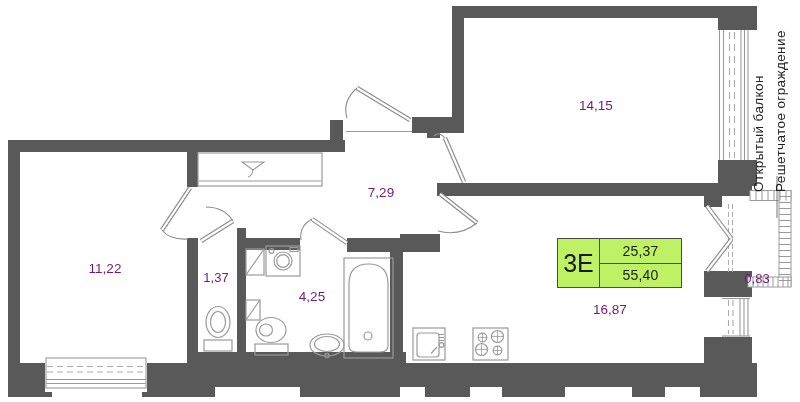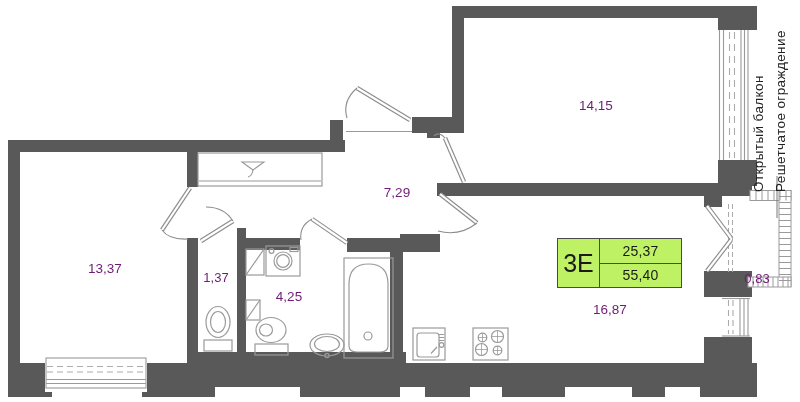--- a/index.html
+++ b/index.html
@@ -222,26 +222,26 @@
       <g stroke-width="0.8">
         <path d="M478.2,337.5 H486.8 M482.5,333.2 V341.8"></path>
         <path d="M491.5,336.5 H503.5 M497.5,330.5 V342.5"></path>
         <path d="M475.5,349.5 H487.5 M481.5,343.5 V355.5"></path>
         <path d="M493.2,350.5 H501.8 M497.5,346.2 V354.8"></path>
       </g>
     </g>
   </g>
 </svg>
 
-<div class="room-label" style="left:73px;top:261px;">13,37</div>
-<div class="room-label" style="left:365px;top:185px;">7,29</div>
+<div class="room-label" style="left:73px;top:261px;">11,22</div>
+<div class="room-label" style="left:349px;top:185px;">7,29</div>
 <div class="room-label" style="left:564px;top:98px;">14,15</div>
 <div class="room-label" style="left:578px;top:302px;">16,87</div>
 <div class="room-label small" style="left:184px;top:270px;">1,37</div>
-<div class="room-label" style="left:257px;top:289px;">4,25</div>
+<div class="room-label" style="left:280px;top:289px;">4,25</div>
 <div class="room-label small" style="left:725px;top:231px;margin-top:40px;">0,83</div>
 
 <div id="info-table">
   <div id="info-type">3Е</div>
   <div id="info-rows">
     <div class="info-row">25,37</div>
     <div class="info-row">55,40</div>
   </div>
 </div>
 

